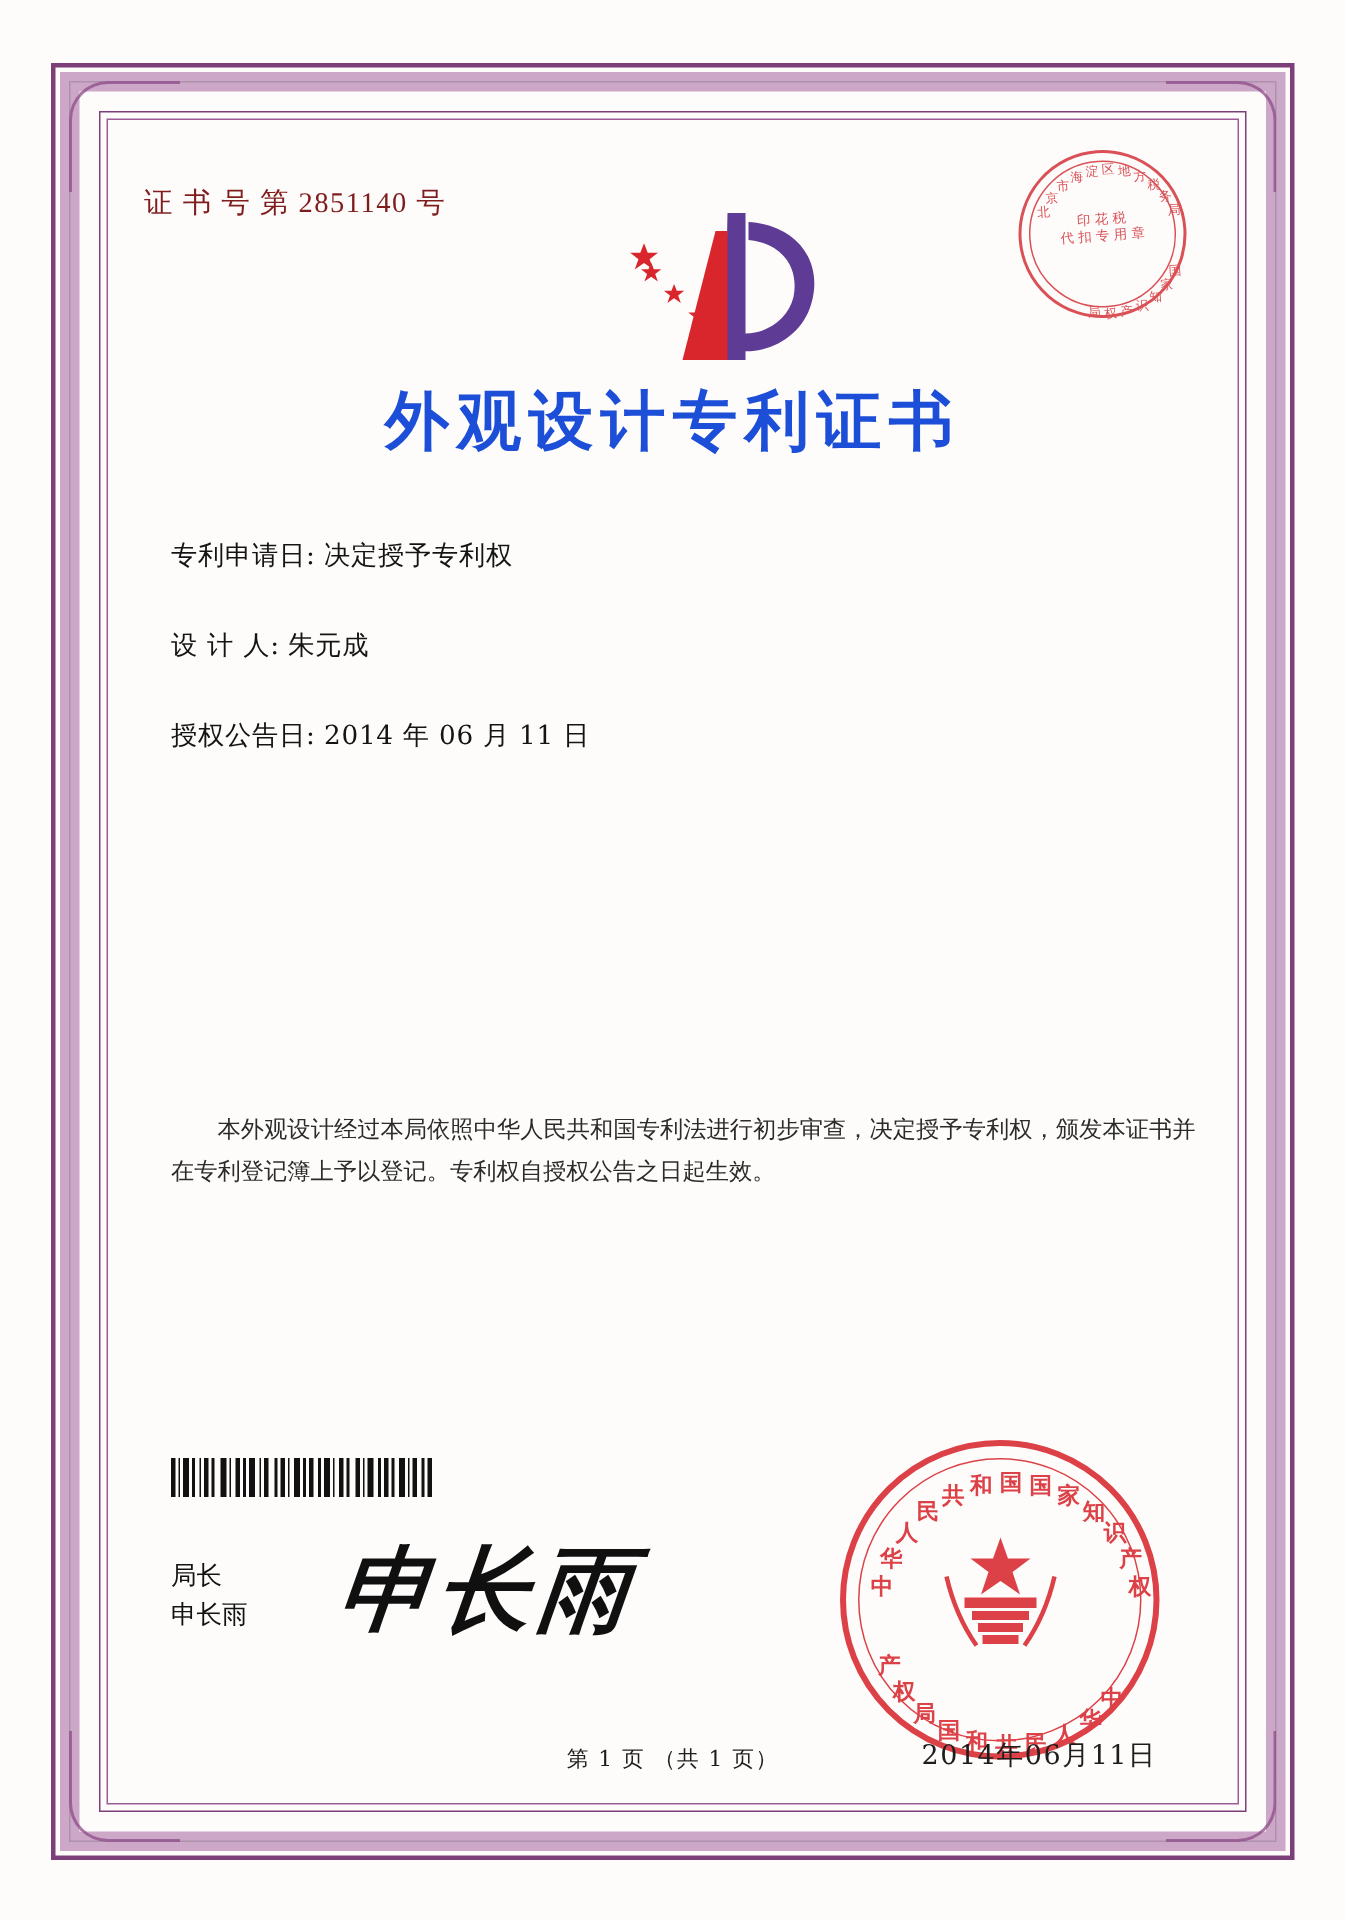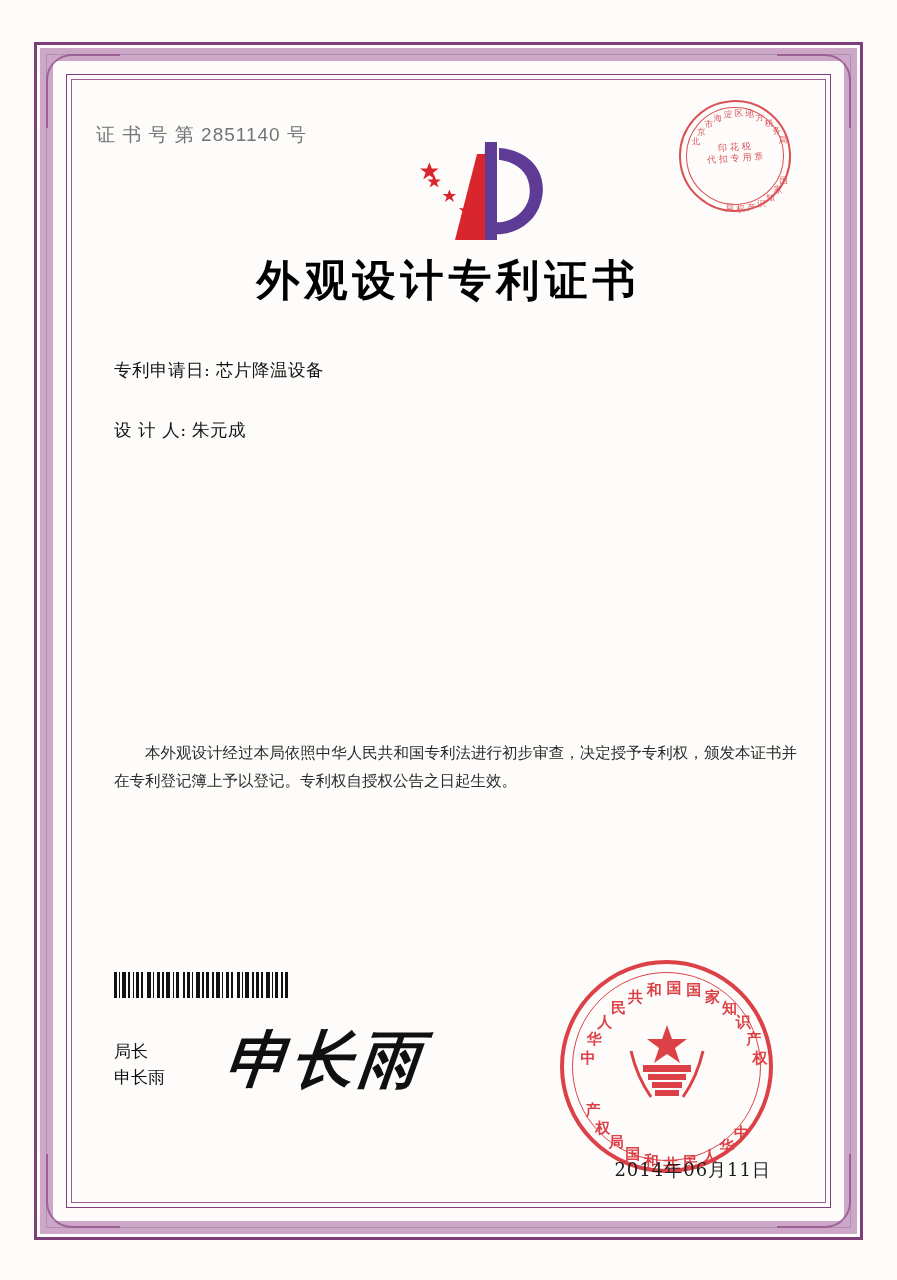--- a/index.html
+++ b/index.html
@@ -85,24 +85,24 @@
     left: 96px;
     top: 100px;
     right: 96px;
     bottom: 96px;
   }
 
   .cert-no {
     position: absolute;
     left: 0;
     top: 22px;
-    font-family: Liberation Sans, sans-serif;
+    font-family: Liberation Serif, serif;
     font-size: 19px;
     letter-spacing: 1px;
-    color: #737373;
+    color: #7f1d1d;
   }
 
   
   .logo {
     position: absolute;
     left: 285px;
     top: 30px;
     width: 190px;
     height: 120px;
   }
@@ -153,21 +153,21 @@
   .title {
     position: absolute;
     left: 0;
     right: 0;
     top: 152px;
     text-align: center;
     font-family: Liberation Sans, sans-serif;
     font-weight: bold;
     font-size: 43px;
     letter-spacing: 5px;
-    color: #000000;
+    color: #1d4ed8;
   }
 
   .fields {
     position: absolute;
     left: 18px;
     top: 258px;
     right: 0;
   }
   .field {
     font-family: "DejaVu Serif", "Liberation Serif", serif;
@@ -177,21 +177,21 @@
     white-space: nowrap;
   }
   .field .lbl { letter-spacing: 0.5px; }
   .field .val { letter-spacing: 0.5px; }
 
   .body-text {
     position: absolute;
     left: 18px;
     right: 4px;
     top: 640px;
-    font-family: Liberation Mono, monospace;
+    font-family: Liberation Sans, sans-serif;
     font-size: 15.5px;
     line-height: 28px;
     color: #2b2b2b;
     text-align: justify;
   }
   .body-text p {
     margin: 0 0 2px 0;
     text-indent: 2em;
   }
 
@@ -349,25 +349,29 @@
         <span style="transform: rotate(196deg) translate(0,-48px) rotate(-196deg)">局</span>
       </div>
       <div class="center-text">印 花 税<br>代 扣 专 用 章</div>
     </div>
 
     <div class="title">外观设计专利证书</div>
 
     <div class="fields">
       <div class="field">
         <span class="lbl">专利申请日:</span>
-        <span class="val">芯片降温设备</span>
+        <span class="val">决定授予专利权</span>
       </div>
       <div class="field">
         <span class="lbl">设  计  人:</span>
         <span class="val">朱元成</span>
+      </div>
+      <div class="field">
+        <span class="lbl">授权公告日:</span>
+        <span class="val">2014 年 06 月 11 日</span>
       </div>
     </div>
 
     <div class="body-text">
       <p>本外观设计经过本局依照中华人民共和国专利法进行初步审查，决定授予专利权，颁发本证书并在专利登记簿上予以登记。专利权自授权公告之日起生效。</p>
     </div>
 
     <div class="barcode">
       <i style="width:3px"></i>
         <i style="width:2px;background:transparent"></i>
@@ -484,15 +488,16 @@
           <rect x="31" y="61" width="30" height="6" fill="#d8282f"></rect>
           <rect x="34" y="69" width="24" height="6" fill="#d8282f"></rect>
           <path d="M10 30 Q16 56 30 76" stroke="#d8282f" stroke-width="3" fill="none"></path>
           <path d="M82 30 Q76 56 62 76" stroke="#d8282f" stroke-width="3" fill="none"></path>
         </svg>
       </div>
     </div>
 
     <div class="seal-date">2014年06月11日</div>
 
+    <div class="page-footer">第 1 页 （共 1 页）</div>
 
   </div>
 </div>
 
 </body></html>

